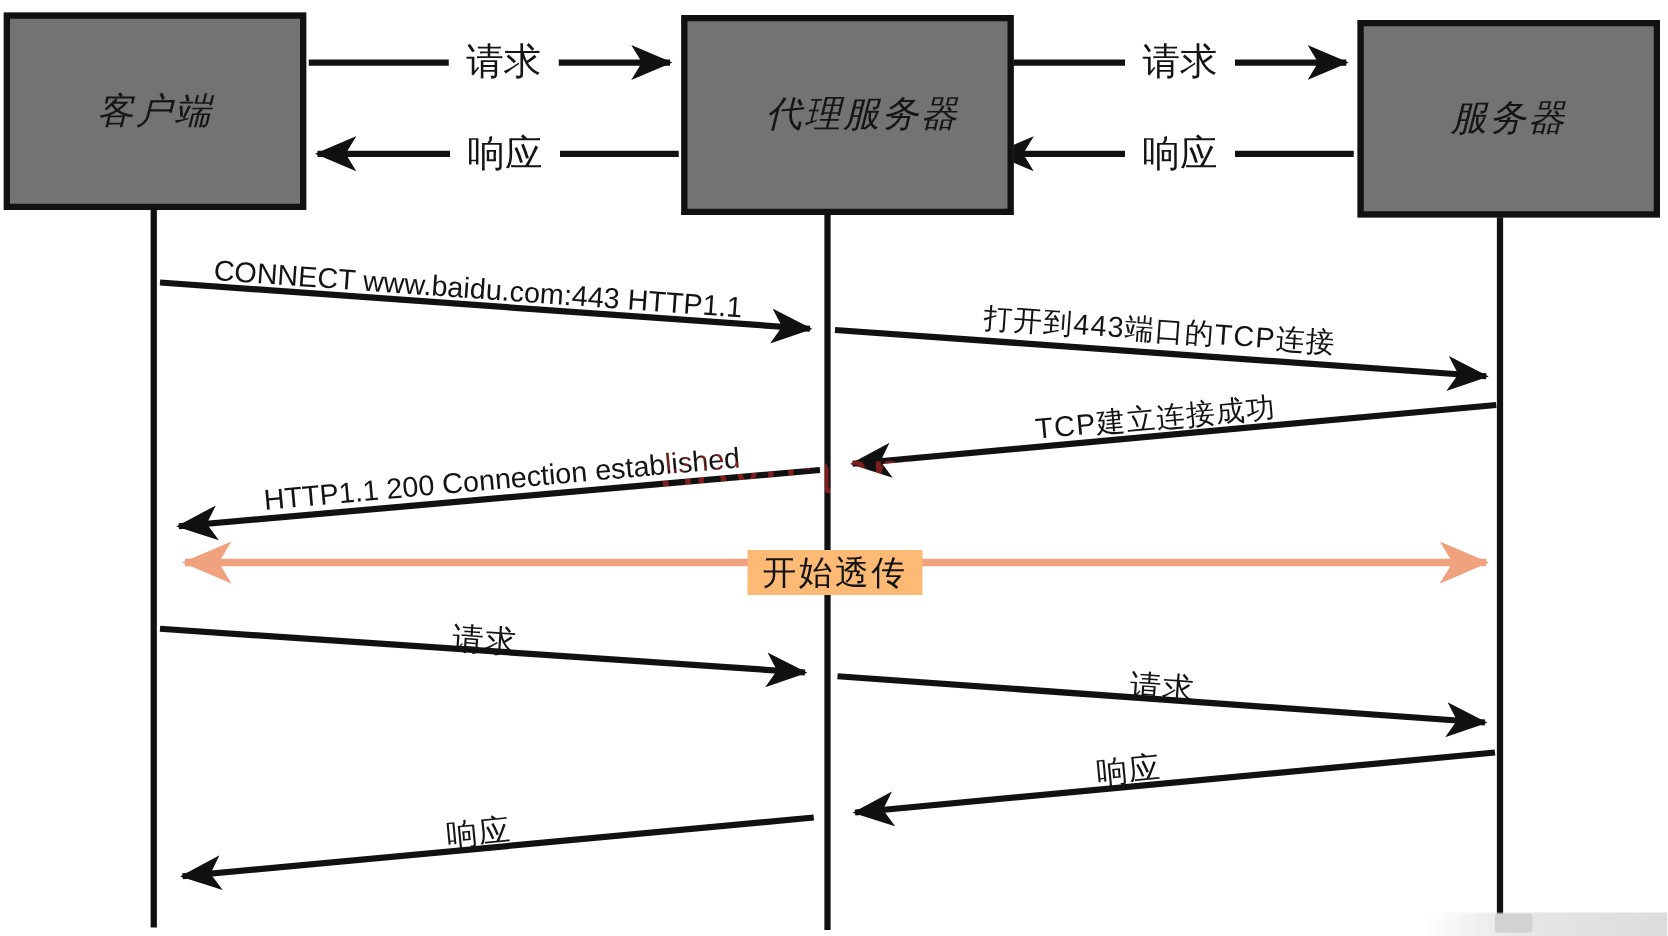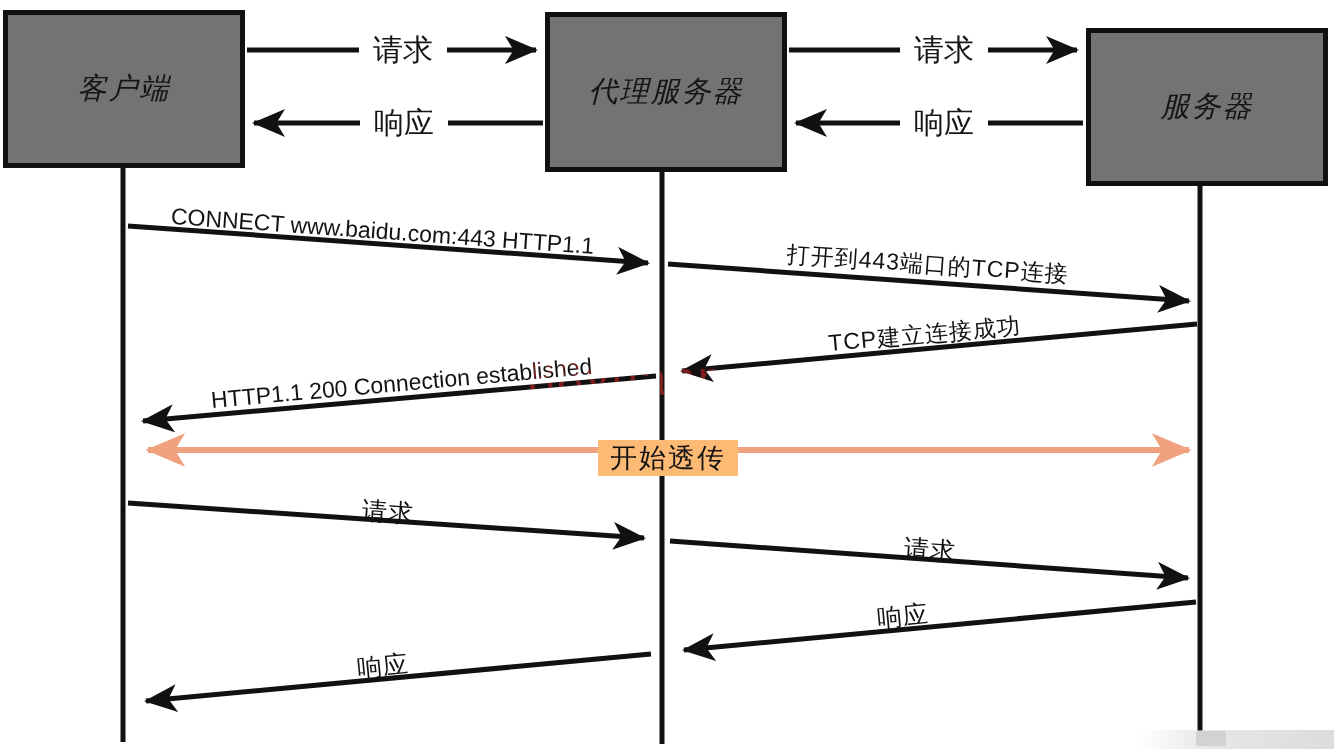--- a/index.html
+++ b/index.html
@@ -8,22 +8,22 @@
     font-family:"Liberation Sans", sans-serif;color:#111;
   }
   #wires{position:absolute;left:0;top:0;z-index:1;}
   .ln{stroke:#111;stroke-width:5;fill:none;}
   .actor{
     position:absolute;z-index:2;background:#737373;border:5px solid #111;
     display:flex;align-items:center;justify-content:center;
     font-size:29px;letter-spacing:2px;color:#151515;font-style:italic;
   }
   .actor-client{left:3px;top:10px;width:232px;height:148px;}
-  .actor-proxy{left:545px;top:12px;width:232px;height:150px;}
-  .actor-server{left:1086px;top:28px;width:232px;height:148px;}
+  .actor-proxy{left:545px;top:12px;width:232px;height:150px;padding-left:24px;}
+  .actor-server{left:1086px;top:16px;width:232px;height:148px;}
   .chan-label{
     position:absolute;z-index:3;background:#fff;padding:0 14px;
     font-size:30px;color:#151515;transform:translate(-50%,-50%);white-space:nowrap;
   }
   .msg-label{
     position:absolute;z-index:3;white-space:nowrap;color:#131313;
   }
   .msg-en{font-size:23px;}
   .msg-cn{font-size:23px;letter-spacing:1px;}
   .lbl-connect{left:172px;top:203px;transform:rotate(4.05deg);transform-origin:0 0;}

